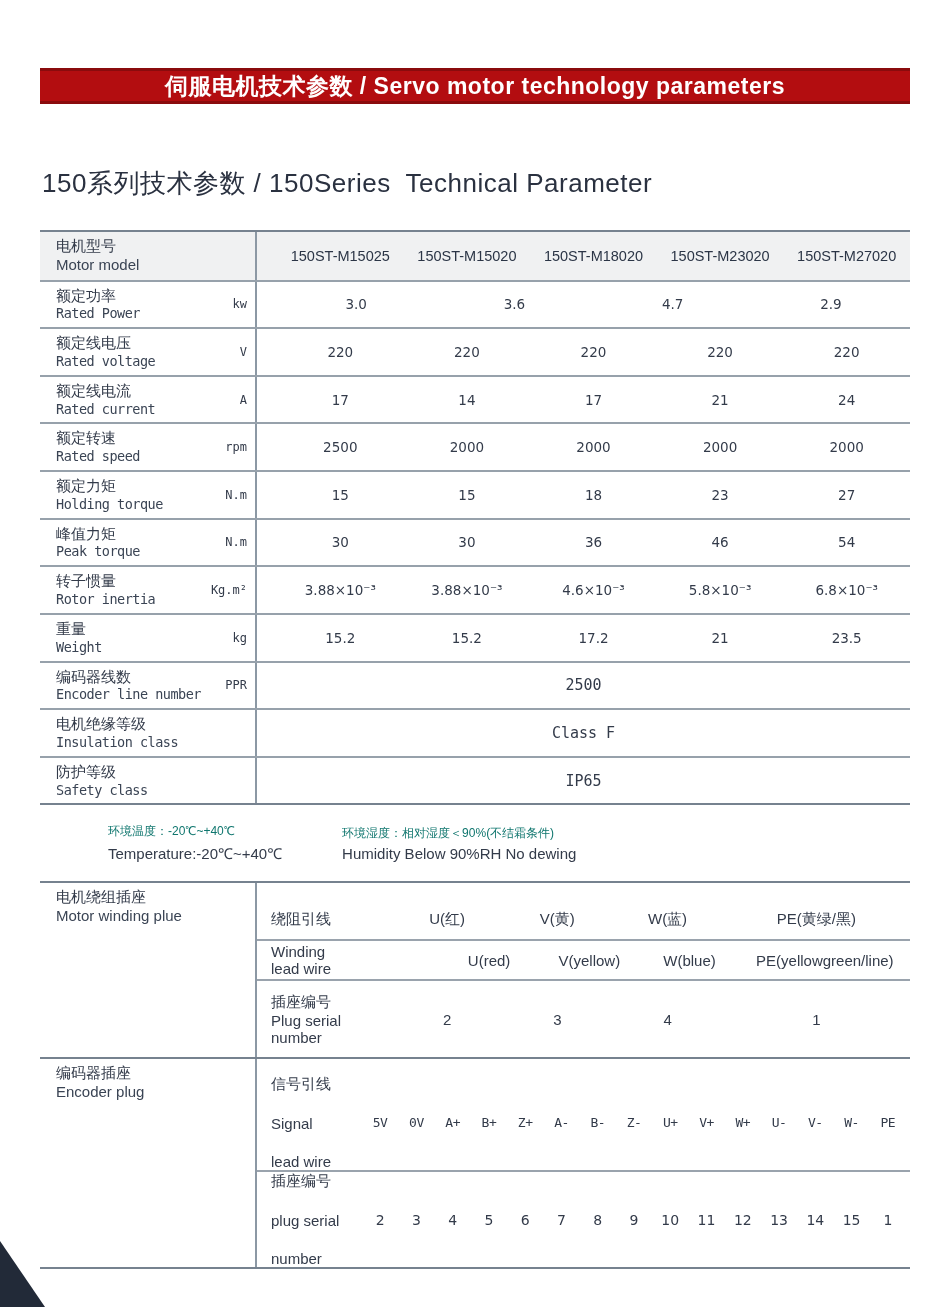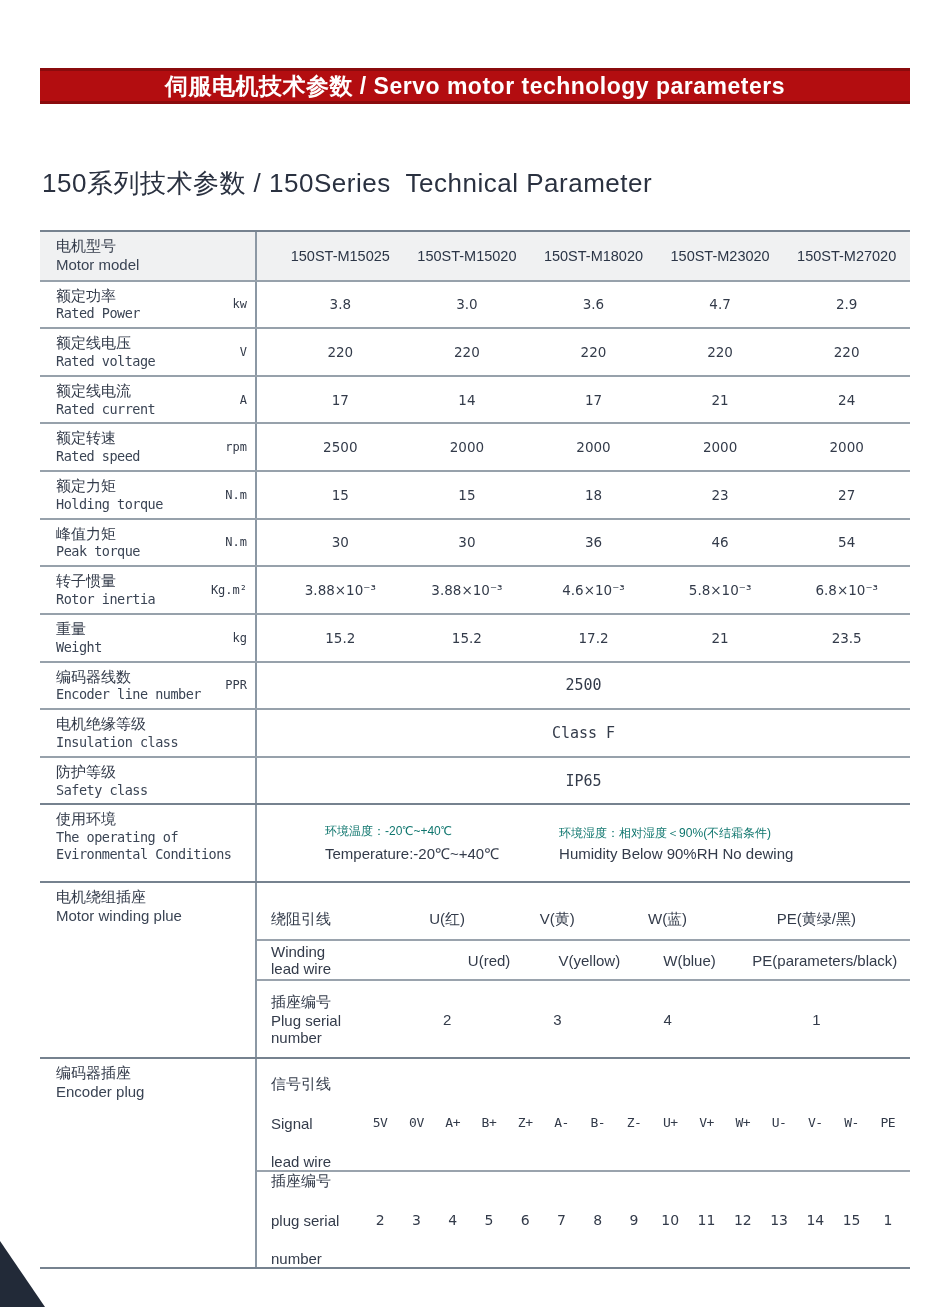--- a/index.html
+++ b/index.html
@@ -132,21 +132,20 @@
   </div>
 
   <div class="trow param-row">
     <div class="label-cell">
       <span class="zh">额定功率</span>
       <span class="en">Rated Power</span>
       <span class="unit">kw</span>
     </div>
     <div class="data-area">
       <div class="vals">
-          <span class="vcell">3.8</span>
           <span class="vcell">3.0</span>
           <span class="vcell">3.6</span>
           <span class="vcell">4.7</span>
           <span class="vcell">2.9</span>
         </div>
     </div>
   </div>
 
   <div class="trow param-row">
     <div class="label-cell">
@@ -292,25 +291,20 @@
     <div class="label-cell">
       <span class="zh">防护等级</span>
       <span class="en">Safety class</span>
     </div>
     <div class="data-area">
       <span class="span-cell">IP65</span>
     </div>
   </div>
 
   <div class="trow env-row thick">
-    <div class="label-cell">
-      <span class="zh">使用环境</span>
-      <span class="en">The operating of</span>
-      <span class="en">Evironmental Conditions</span>
-    </div>
     <div class="env-area">
       <div class="env-block env-temp">
         <span class="l1">环境温度：-20℃~+40℃</span>
         <span class="l2">Temperature:-20℃~+40℃</span>
       </div>
       <div class="env-block env-hum">
         <span class="l1">环境湿度：相对湿度＜90%(不结霜条件)</span>
         <span class="l2">Humidity Below 90%RH No dewing</span>
       </div>
     </div>
@@ -335,21 +329,21 @@
       </div>
       <div class="srow wind-r2">
         <div class="inner-label">
           <span class="en2">Winding</span>
           <span class="en2">lead wire</span>
         </div>
         <div class="wcells">
             <span class="wcell">U(red)</span>
             <span class="wcell">V(yellow)</span>
             <span class="wcell">W(blue)</span>
-            <span class="wcell">PE(parameters/black)</span>
+            <span class="wcell">PE(yellowgreen/line)</span>
           </div>
       </div>
       <div class="srow wind-r3">
         <div class="inner-label">
           <span class="zh">插座编号</span>
           <span class="en2">Plug serial</span>
           <span class="en2">number</span>
         </div>
         <div class="wcells">
             <span class="wcell">2</span>

